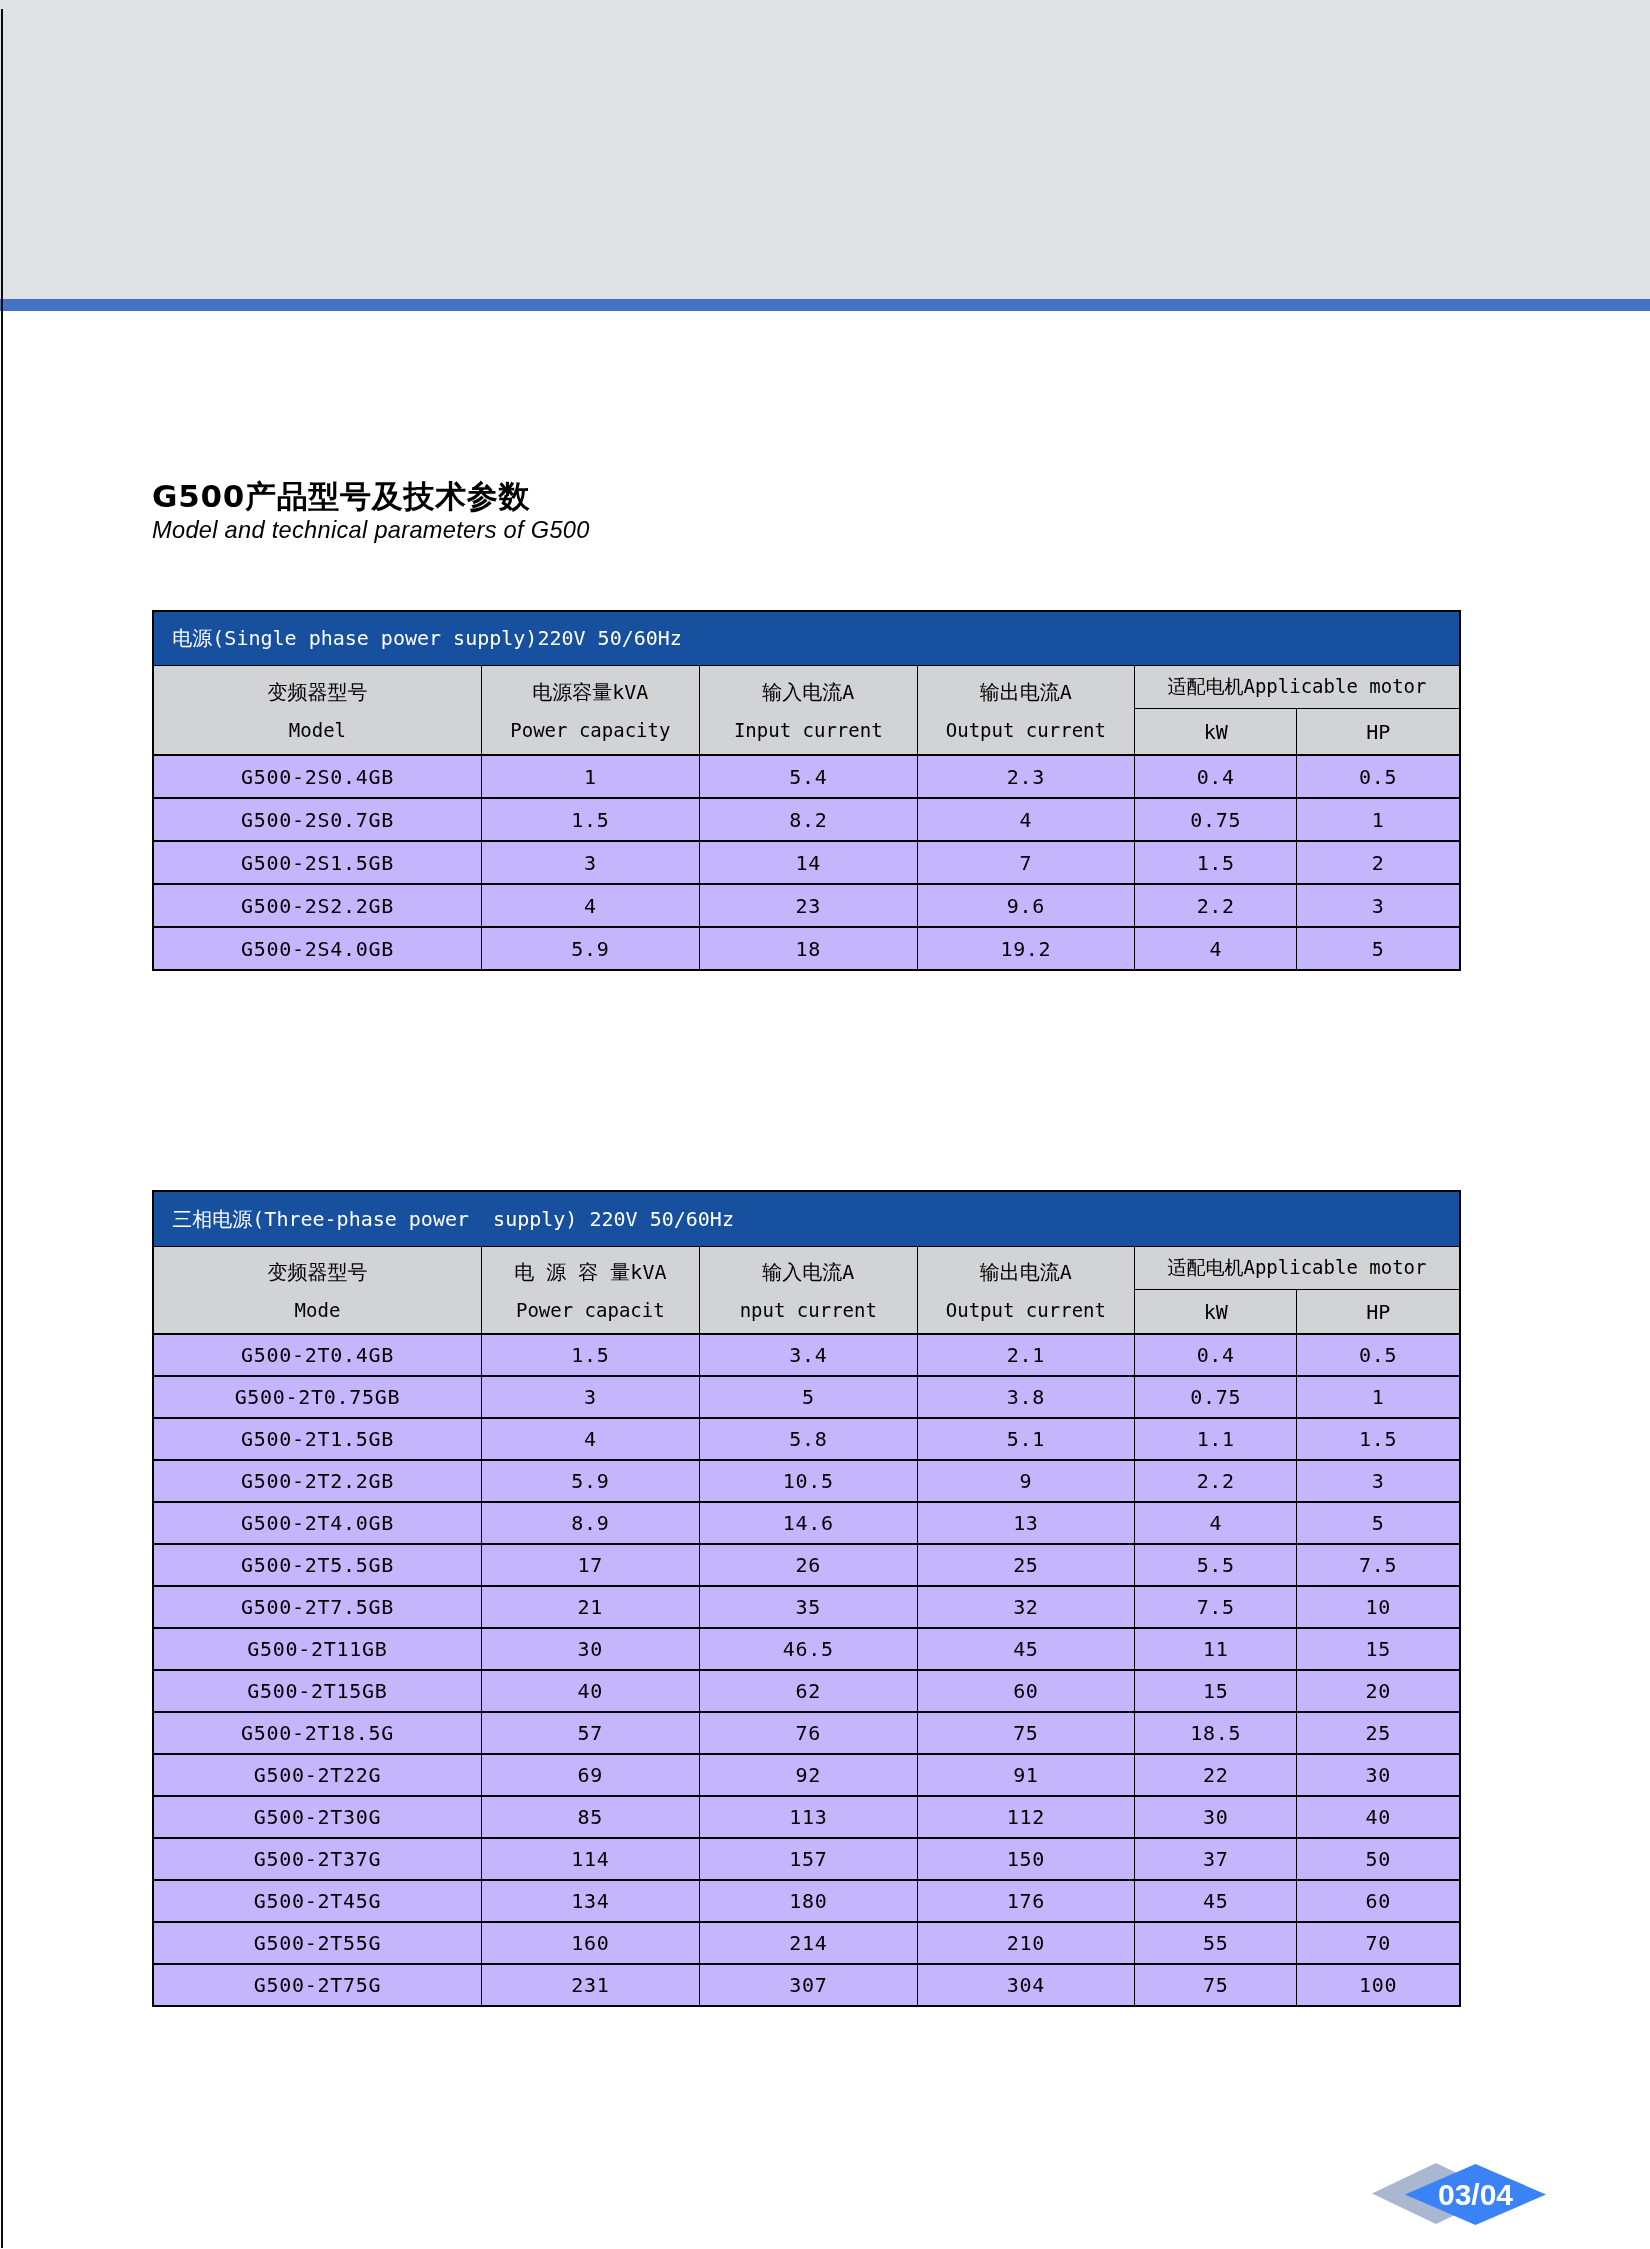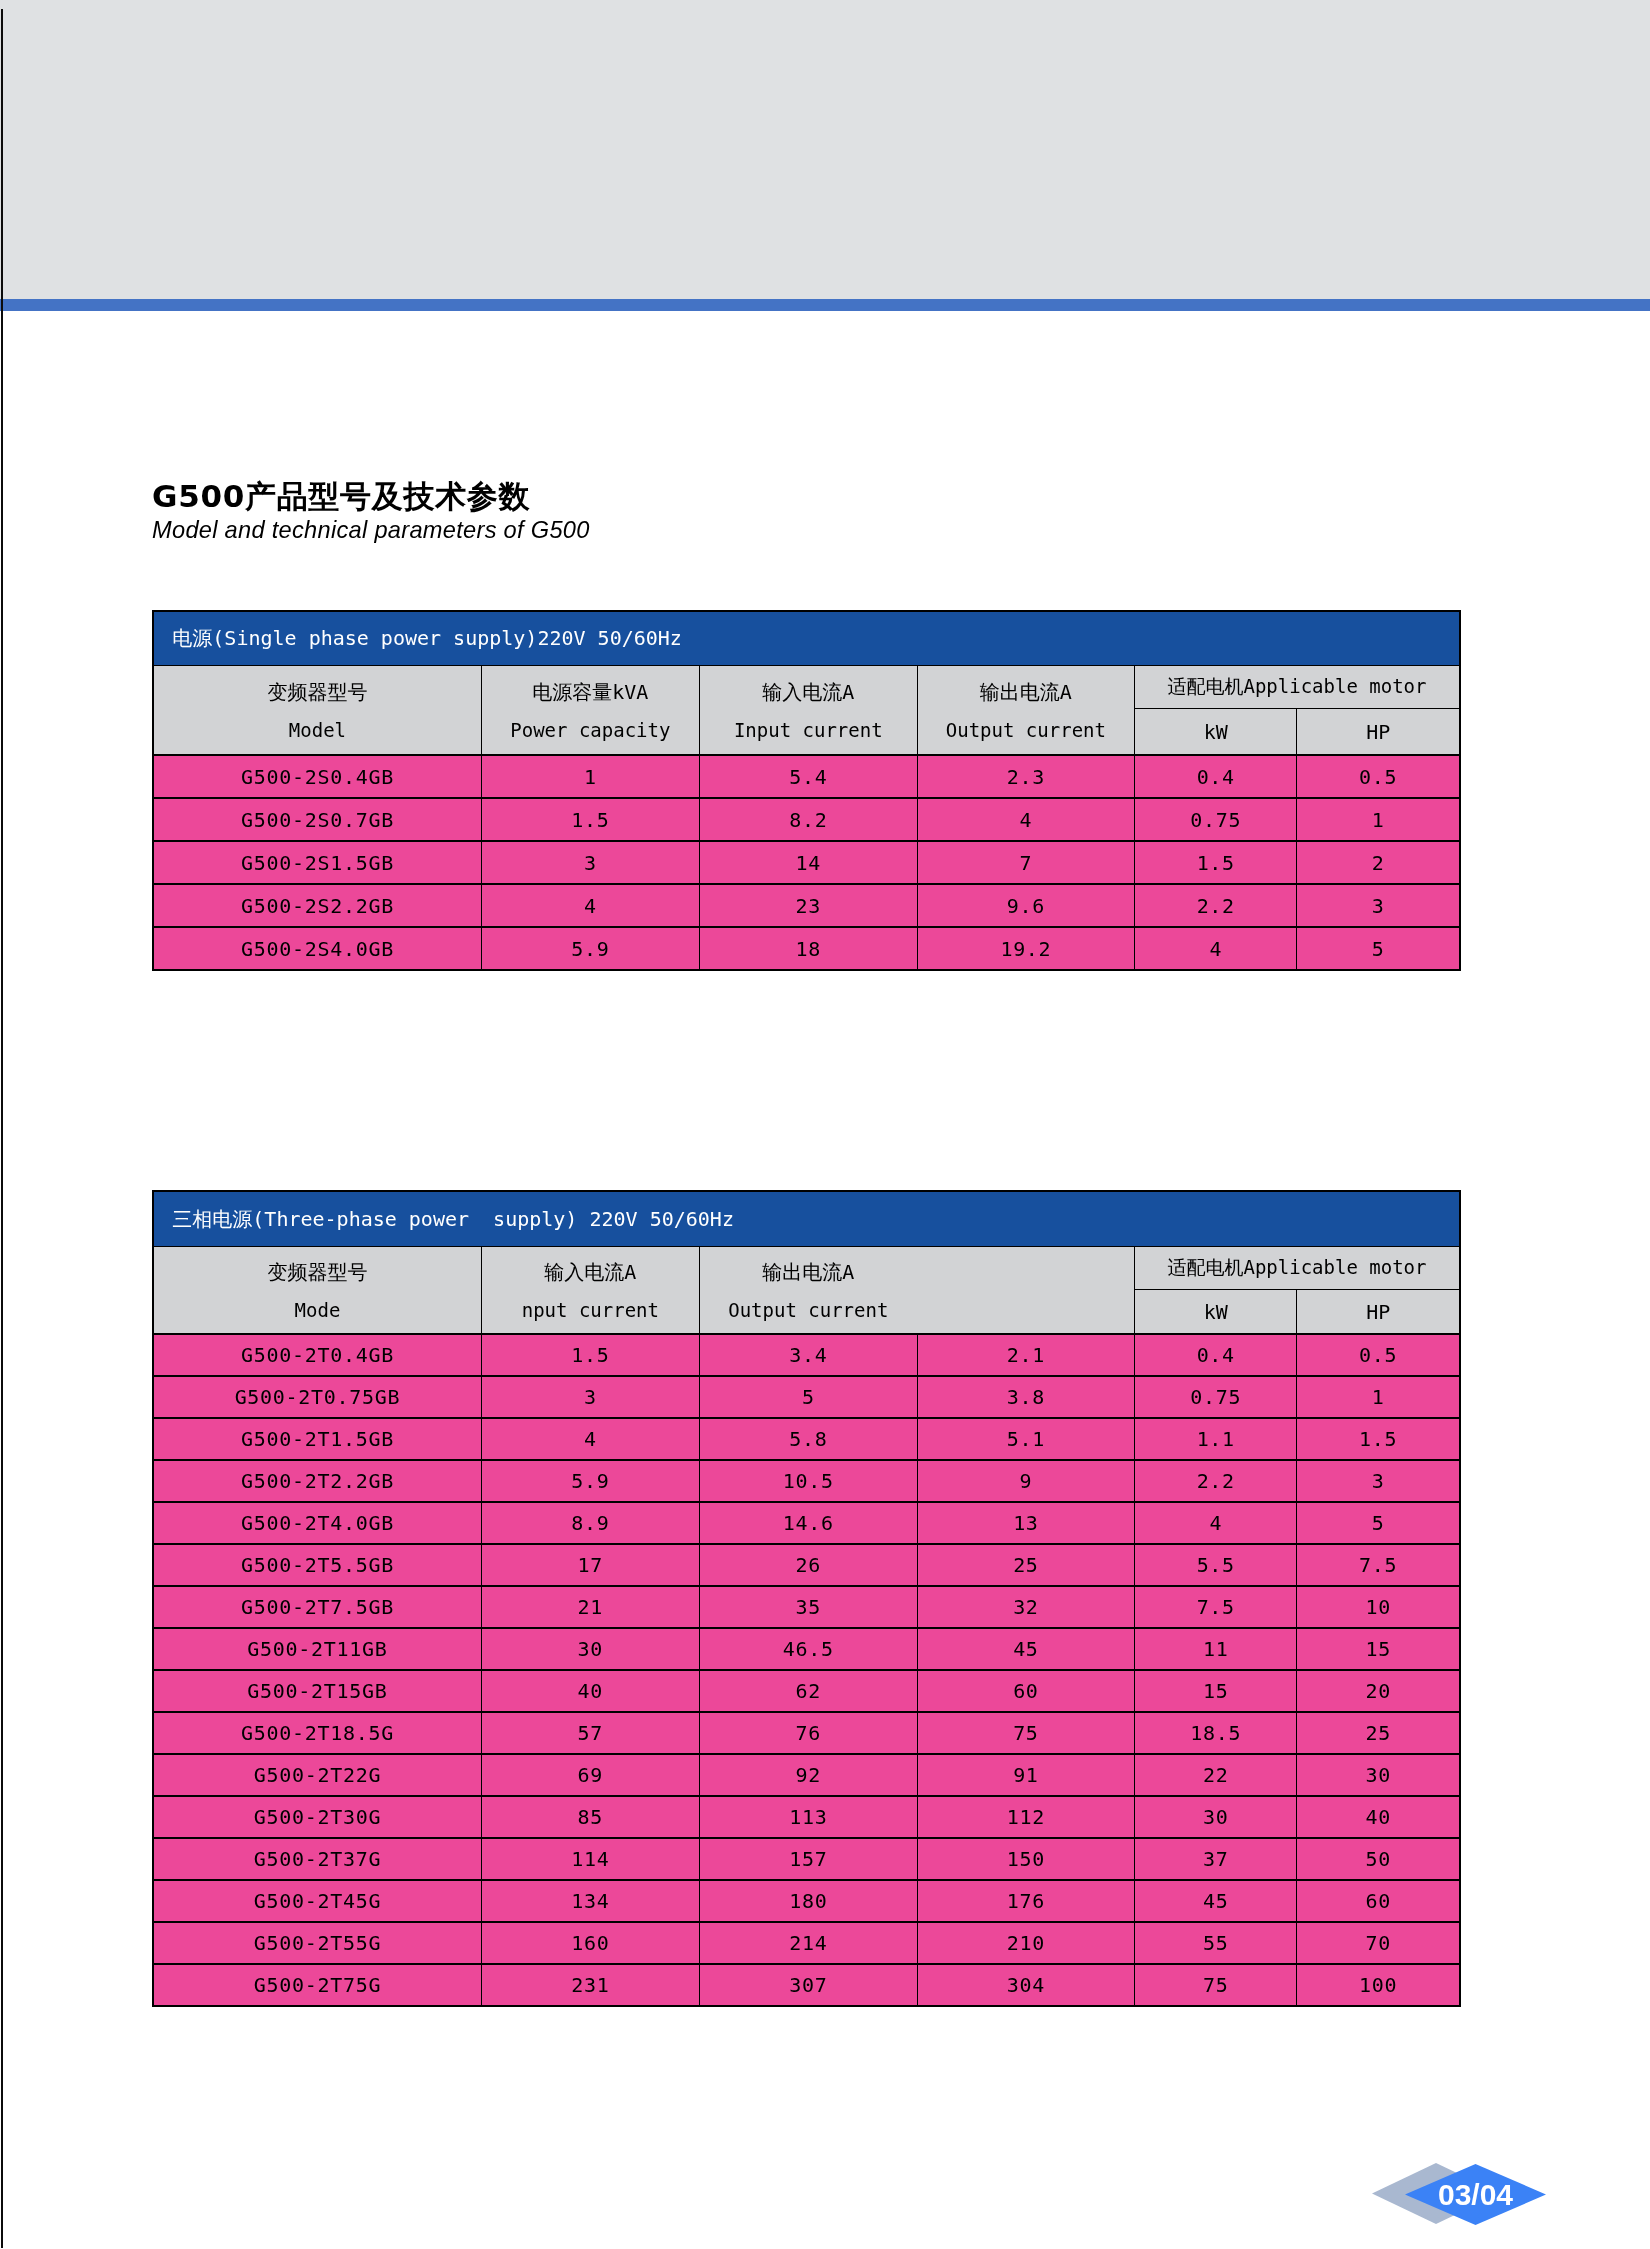--- a/index.html
+++ b/index.html
@@ -7,21 +7,21 @@
         font-family:"DejaVu Sans Mono", monospace;color:#000;}
   
   .top-band{position:absolute;left:0;top:0;width:1650px;height:299px;background:#dfe1e3;}
   .top-strip{position:absolute;left:0;top:299px;width:1650px;height:12.4px;background:#4473c5;}
   .left-line{position:absolute;left:1.3px;top:8.5px;width:2px;height:2239px;background:#0b0b0b;z-index:5;}
   
   .title-block{position:absolute;left:152px;top:478px;}
   .title-zh{font-family:"DejaVu Sans", sans-serif;font-weight:bold;font-size:31px;line-height:37px;letter-spacing:0.7px;}
   .title-en{font-family:"Liberation Sans", sans-serif;font-style:italic;font-size:23.6px;line-height:30px;letter-spacing:0.3px;}
   
-  .tbl{position:absolute;left:152px;width:1309px;border:2px solid #000;background:#ec4899;box-sizing:border-box;}
+  .tbl{position:absolute;left:152px;width:1309px;border:2px solid #000;background:#c4b5fd;box-sizing:border-box;}
   .t1{top:610px;}
   .t2{top:1190px;}
   .banner{background:#17509e;color:#fff;display:flex;align-items:center;
           padding-left:18.3px;font-size:20px;white-space:pre;border-bottom:1.3px solid #000;}
   .t1 .banner{height:53px;}
   .t2 .banner{height:54px;}
   .hdr{display:grid;grid-template-columns:25.05% 16.7% 16.7% 16.65% 12.45% 12.45%;
        background:#d2d3d5;border-bottom:2px solid #000;}
   .t1 .hdr{grid-template-rows:43px 45px;}
   .t2 .hdr{grid-template-rows:43px 43px;}
@@ -138,20 +138,24 @@
   </div>
 
   <div class="tbl t2">
     <div class="banner">三相电源(Three-phase power  supply) 220V 50/60Hz</div>
     <div class="hdr">
       <div class="hc main c1">
         <div class="zh">变频器型号</div>
         <div class="en">Mode</div>
       </div>
       <div class="hc main">
+        <div class="zh">电 源 容 量kVA</div>
+        <div class="en">Power capacit</div>
+      </div>
+      <div class="hc main">
         <div class="zh">输入电流A</div>
         <div class="en">nput current</div>
       </div>
       <div class="hc main">
         <div class="zh">输出电流A</div>
         <div class="en">Output current</div>
       </div>
       <div class="hc motor">适配电机Applicable motor</div>
       <div class="hc kw">kW</div>
       <div class="hc hp">HP</div>

